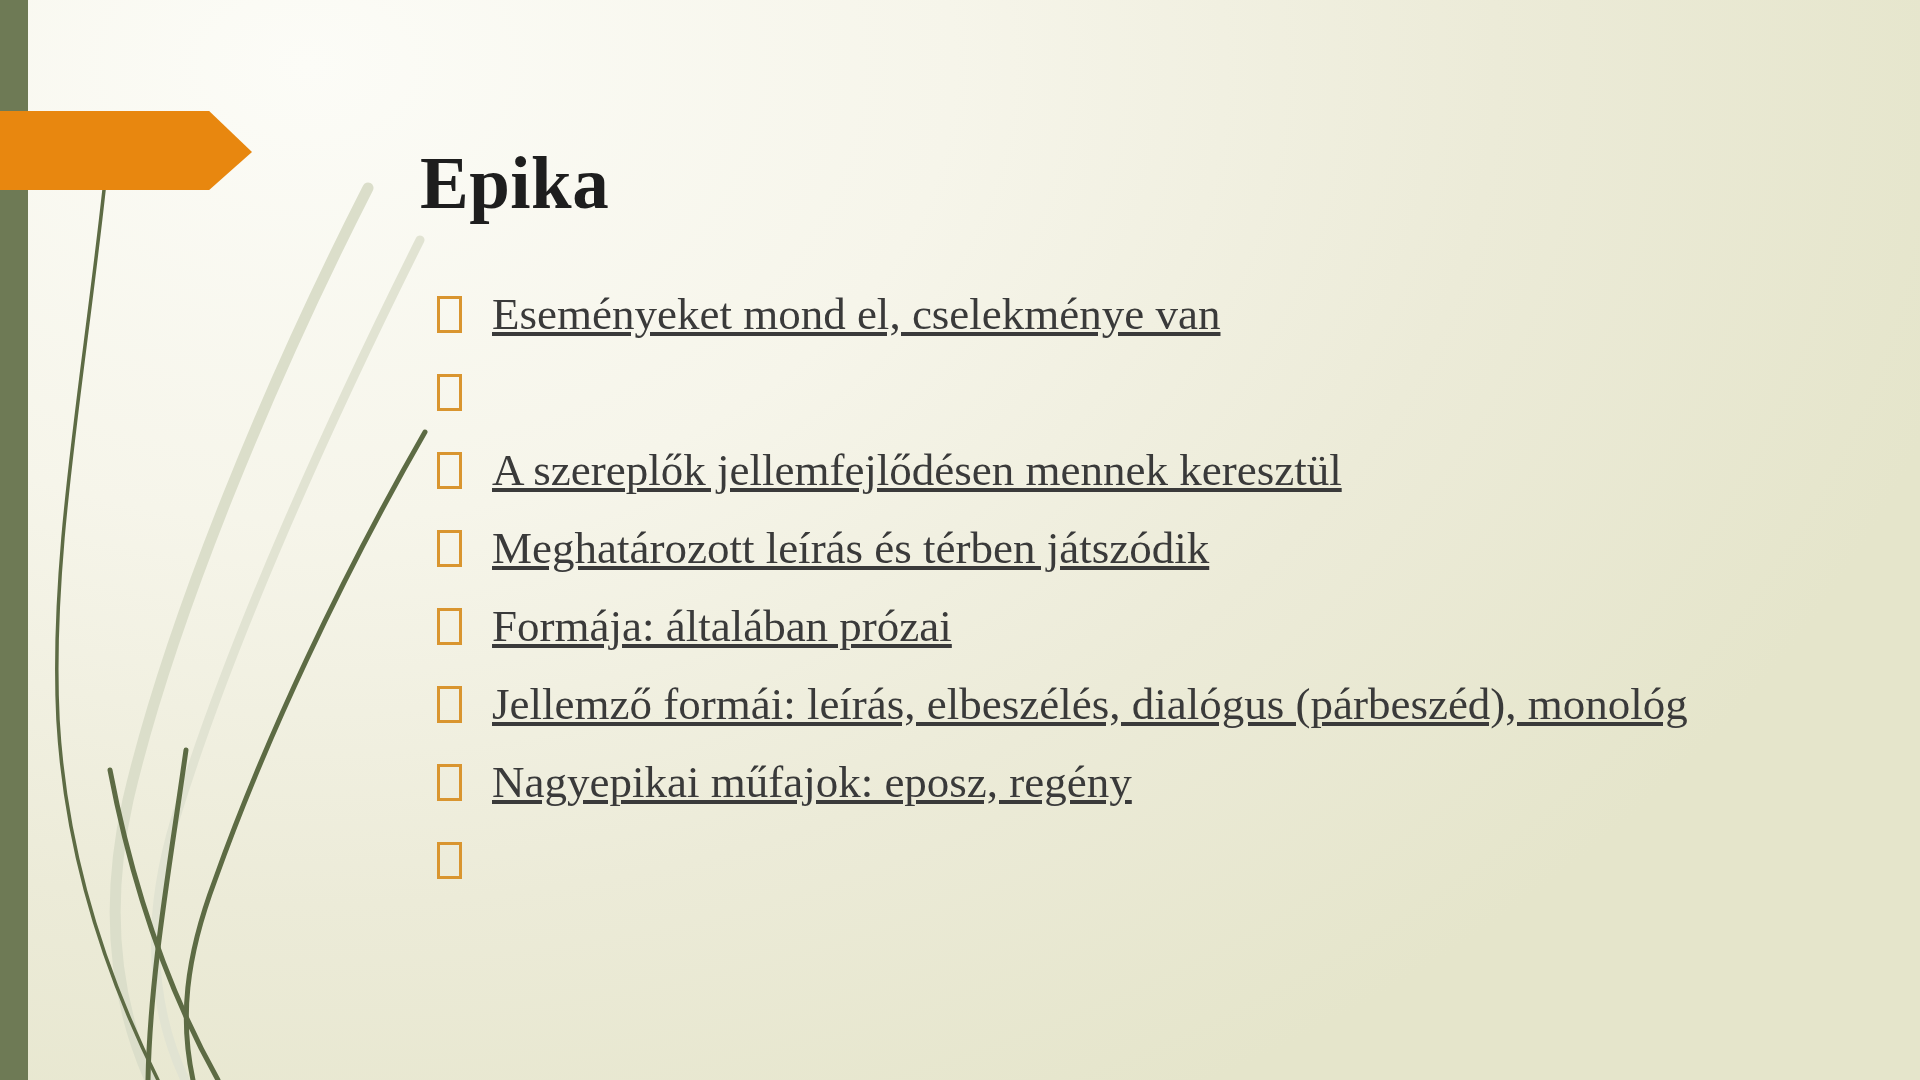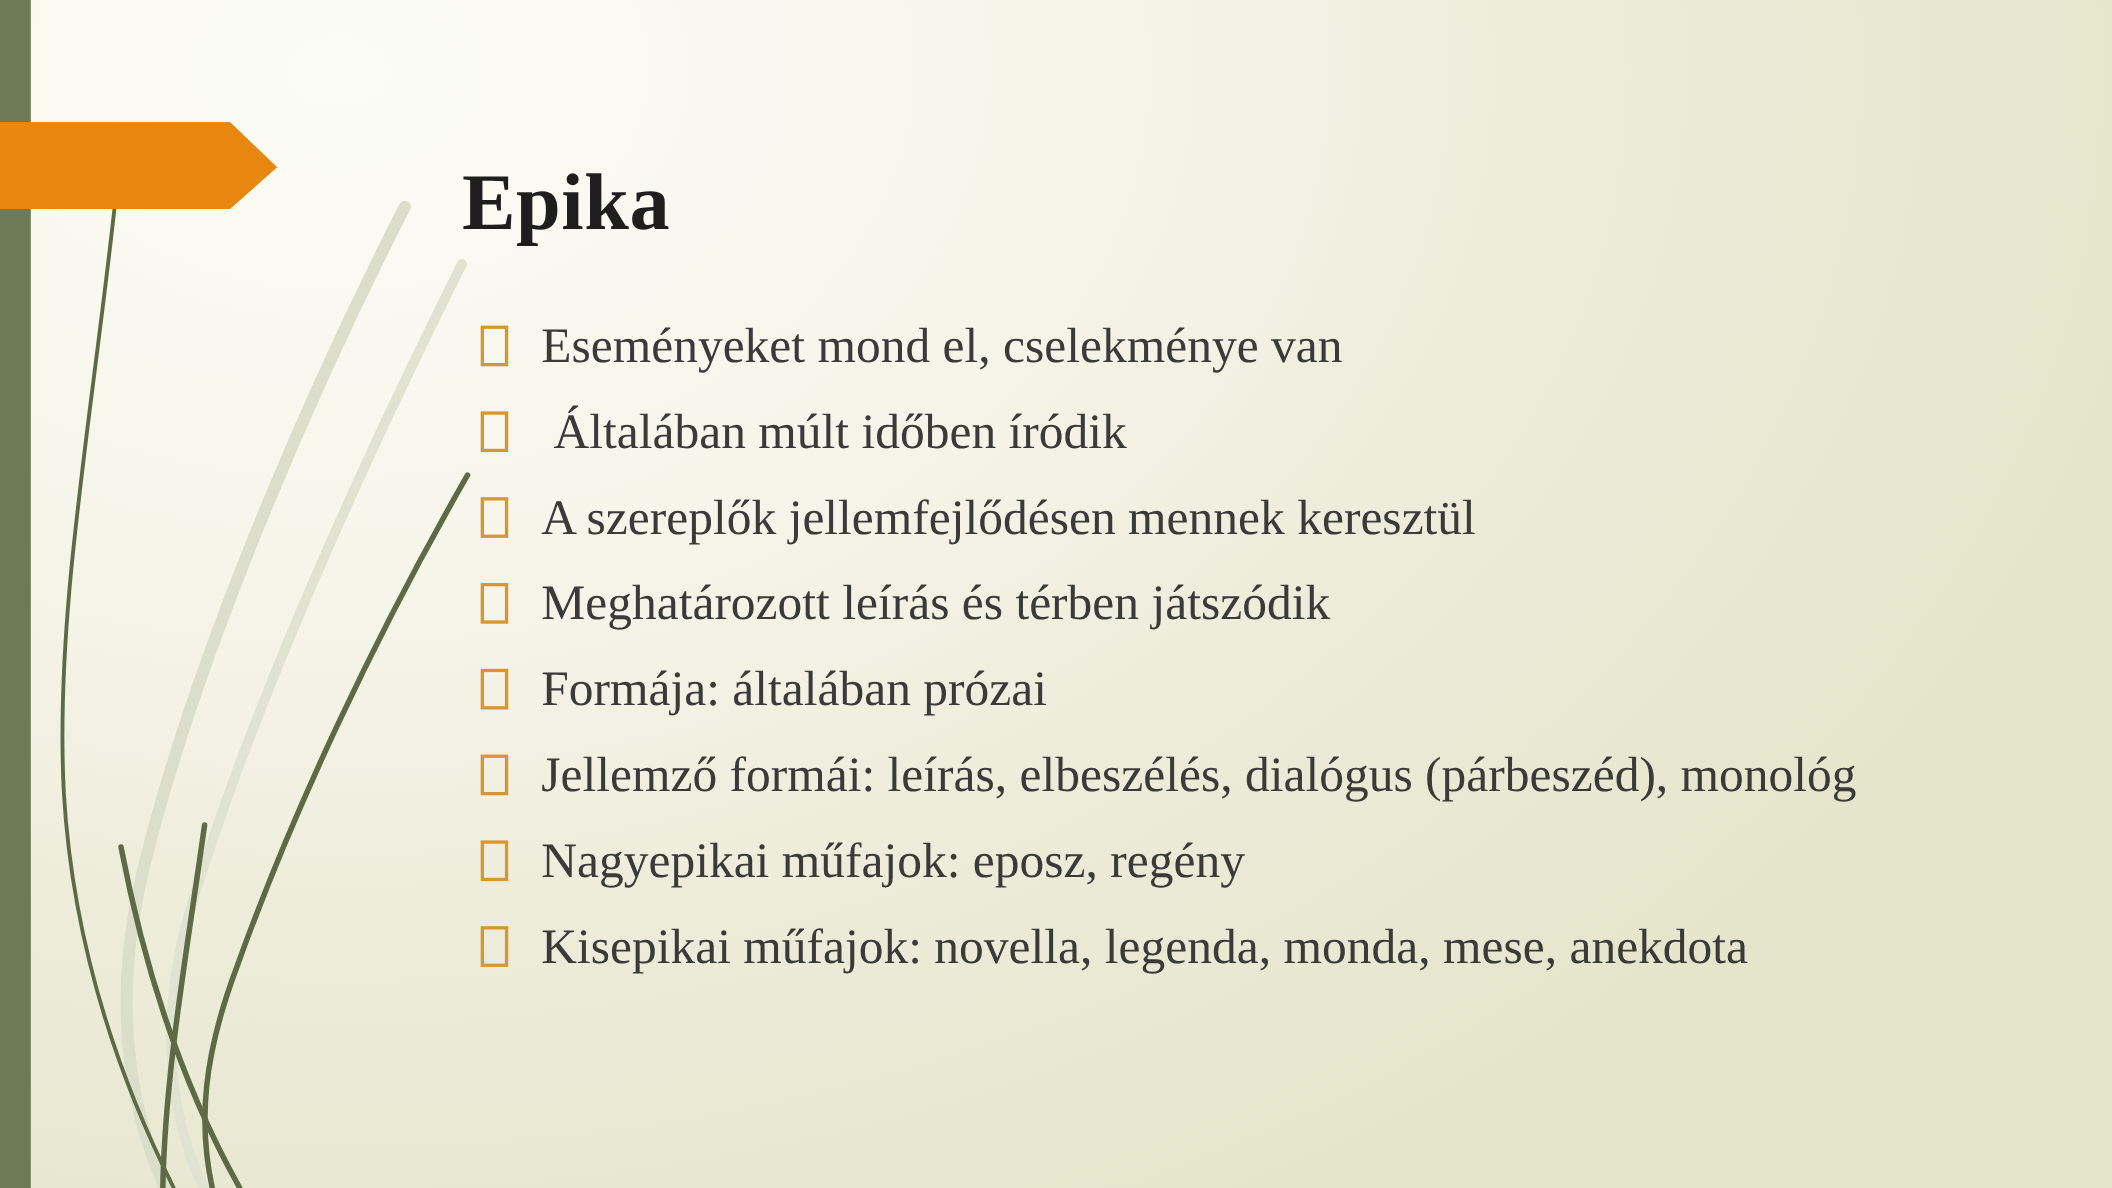--- a/index.html
+++ b/index.html
@@ -64,20 +64,21 @@
     width: 19px; height: 31px;
     border: 3px solid #d9952f;
     margin-right: 30px;
     background: transparent;
   }
   .bullet-text {
     font-size: 45px;
     color: #3a3a3a;
     white-space: pre-wrap;
     line-height: 1;
+    text-decoration: underline;
   }
 </style>
 </head>
 <body>
 
 <div class="slide">
 
   <svg class="grass" width="460" height="1080" viewBox="0 0 460 1080" fill="none" xmlns="http://www.w3.org/2000/svg">
     <path d="M 368,188 C 270,380 170,620 128,800 C 108,890 108,985 150,1080" stroke="#dbdeca" stroke-width="11" stroke-linecap="round"></path>
     <path d="M 420,240 C 330,420 230,640 175,820 C 145,920 150,1005 185,1080" stroke="#e1e3d2" stroke-width="9" stroke-linecap="round"></path>
@@ -93,21 +94,20 @@
 
   <h1 class="slide-title">Epika</h1>
 
   <ul class="bullet-list">
     <li class="bullet-item">
       <span class="bullet-box"></span>
       <span class="bullet-text">Eseményeket mond el, cselekménye van</span>
     </li>
     <li class="bullet-item">
       <span class="bullet-box"></span>
-      <span class="bullet-text"> Általában múlt időben íródik</span>
     </li>
     <li class="bullet-item">
       <span class="bullet-box"></span>
       <span class="bullet-text">A szereplők jellemfejlődésen mennek keresztül</span>
     </li>
     <li class="bullet-item">
       <span class="bullet-box"></span>
       <span class="bullet-text">Meghatározott leírás és térben játszódik</span>
     </li>
     <li class="bullet-item">
@@ -117,17 +117,16 @@
     <li class="bullet-item">
       <span class="bullet-box"></span>
       <span class="bullet-text">Jellemző formái: leírás, elbeszélés, dialógus (párbeszéd), monológ</span>
     </li>
     <li class="bullet-item">
       <span class="bullet-box"></span>
       <span class="bullet-text">Nagyepikai műfajok: eposz, regény</span>
     </li>
     <li class="bullet-item">
       <span class="bullet-box"></span>
-      <span class="bullet-text">Kisepikai műfajok: novella, legenda, monda, mese, anekdota</span>
     </li>
   </ul>
 
 </div>
 
 </body></html>

